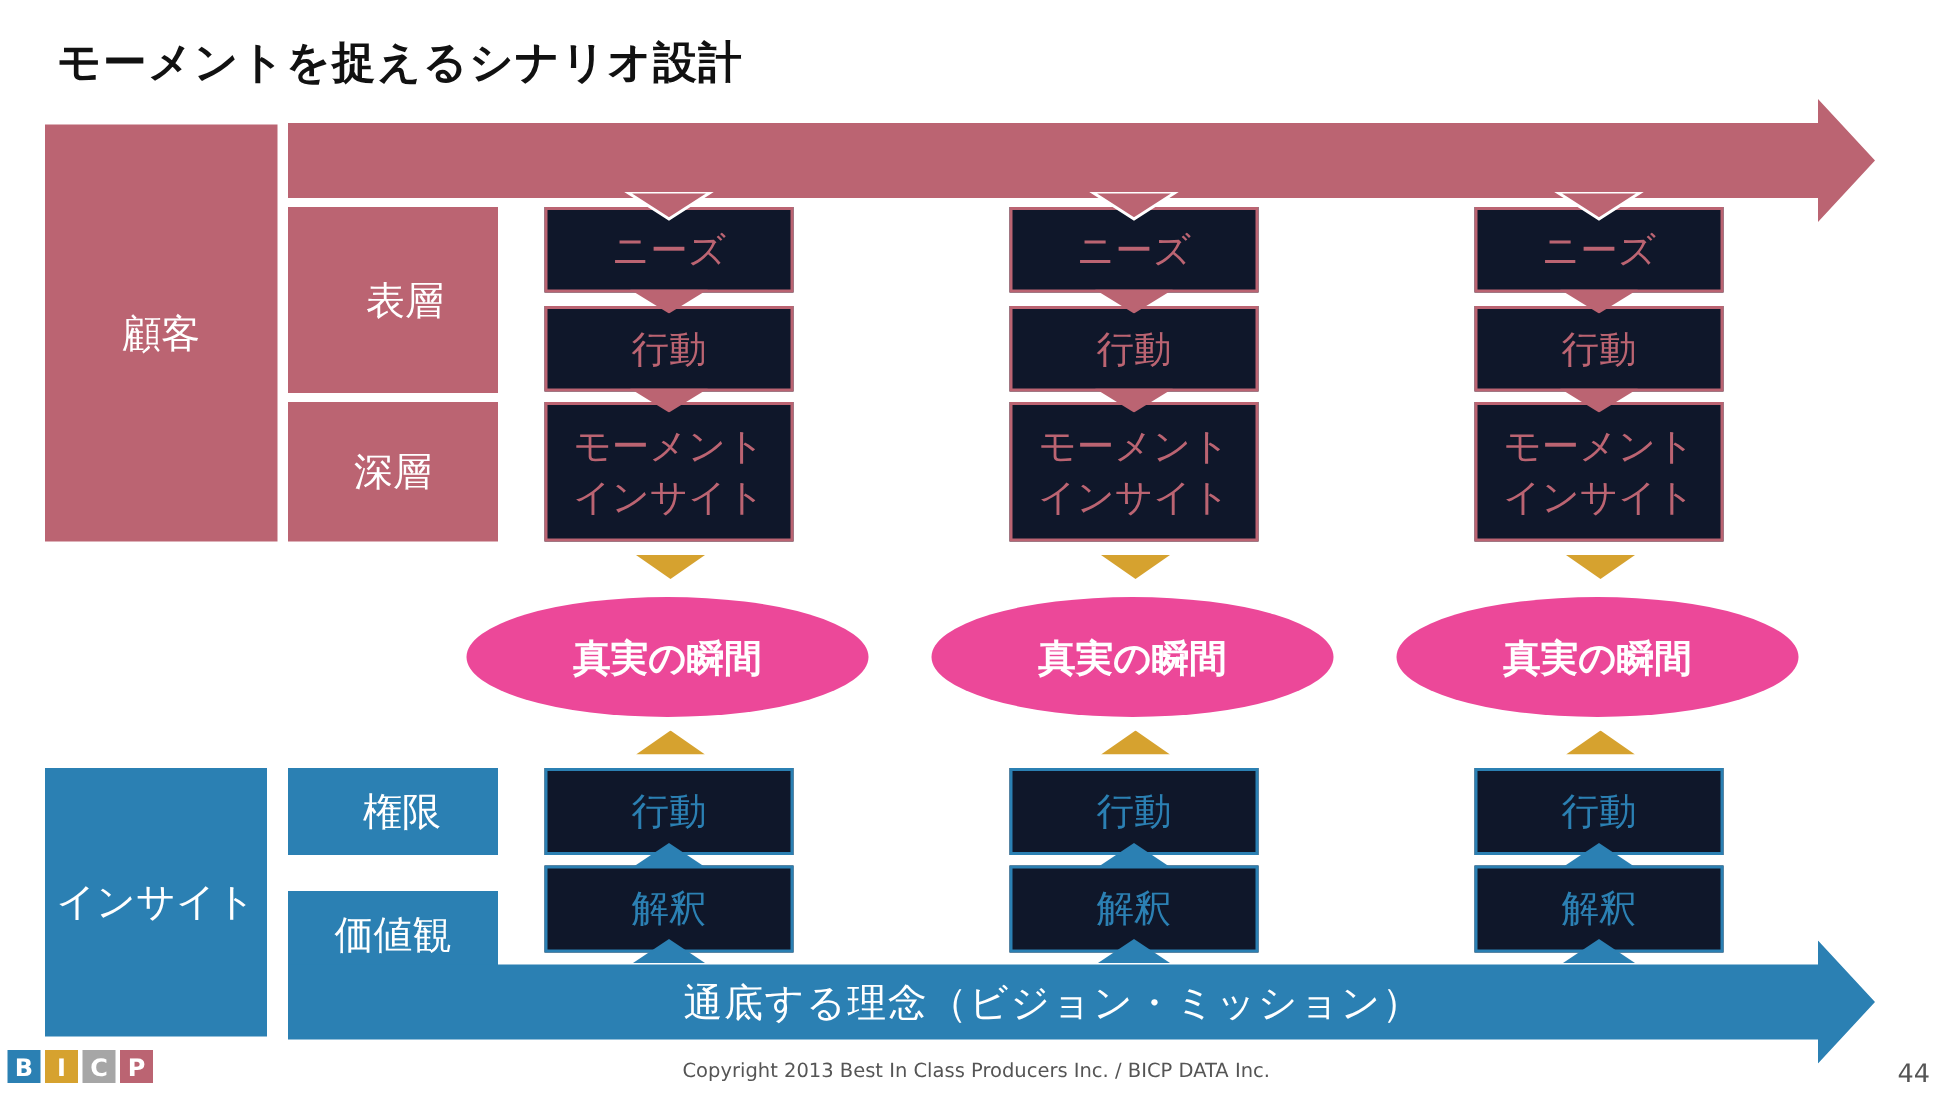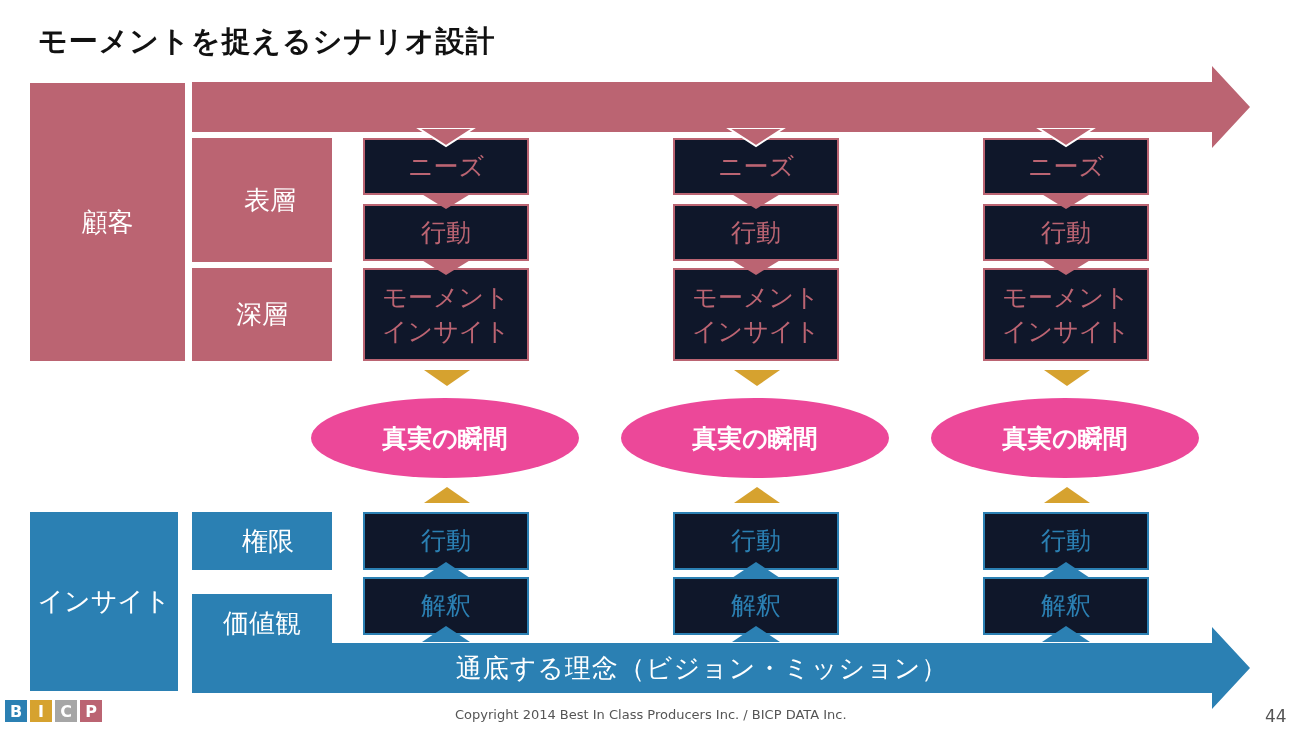--- a/index.html
+++ b/index.html
@@ -154,14 +154,14 @@
     </svg>
 </div>
 
 <div>
   <div class="logo-cell" style="left:5px;background:#2b80b3;">B</div>
   <div class="logo-cell" style="left:30px;background:#d6a22f;">I</div>
   <div class="logo-cell" style="left:55px;background:#a6a6a6;">C</div>
   <div class="logo-cell" style="left:80px;background:#bb6472;">P</div>
 </div>
 
-<div class="abs footer" style="left:455px;top:707px;">Copyright 2014 Best In Class Producers Inc. / BICP DATA Inc.</div>
+<div class="abs footer" style="left:455px;top:707px;">Copyright 2013 Best In Class Producers Inc. / BICP DATA Inc.</div>
 <div class="abs footer" style="left:1265px;top:706px;font-size:17px;">44</div>
 
 </body></html>

